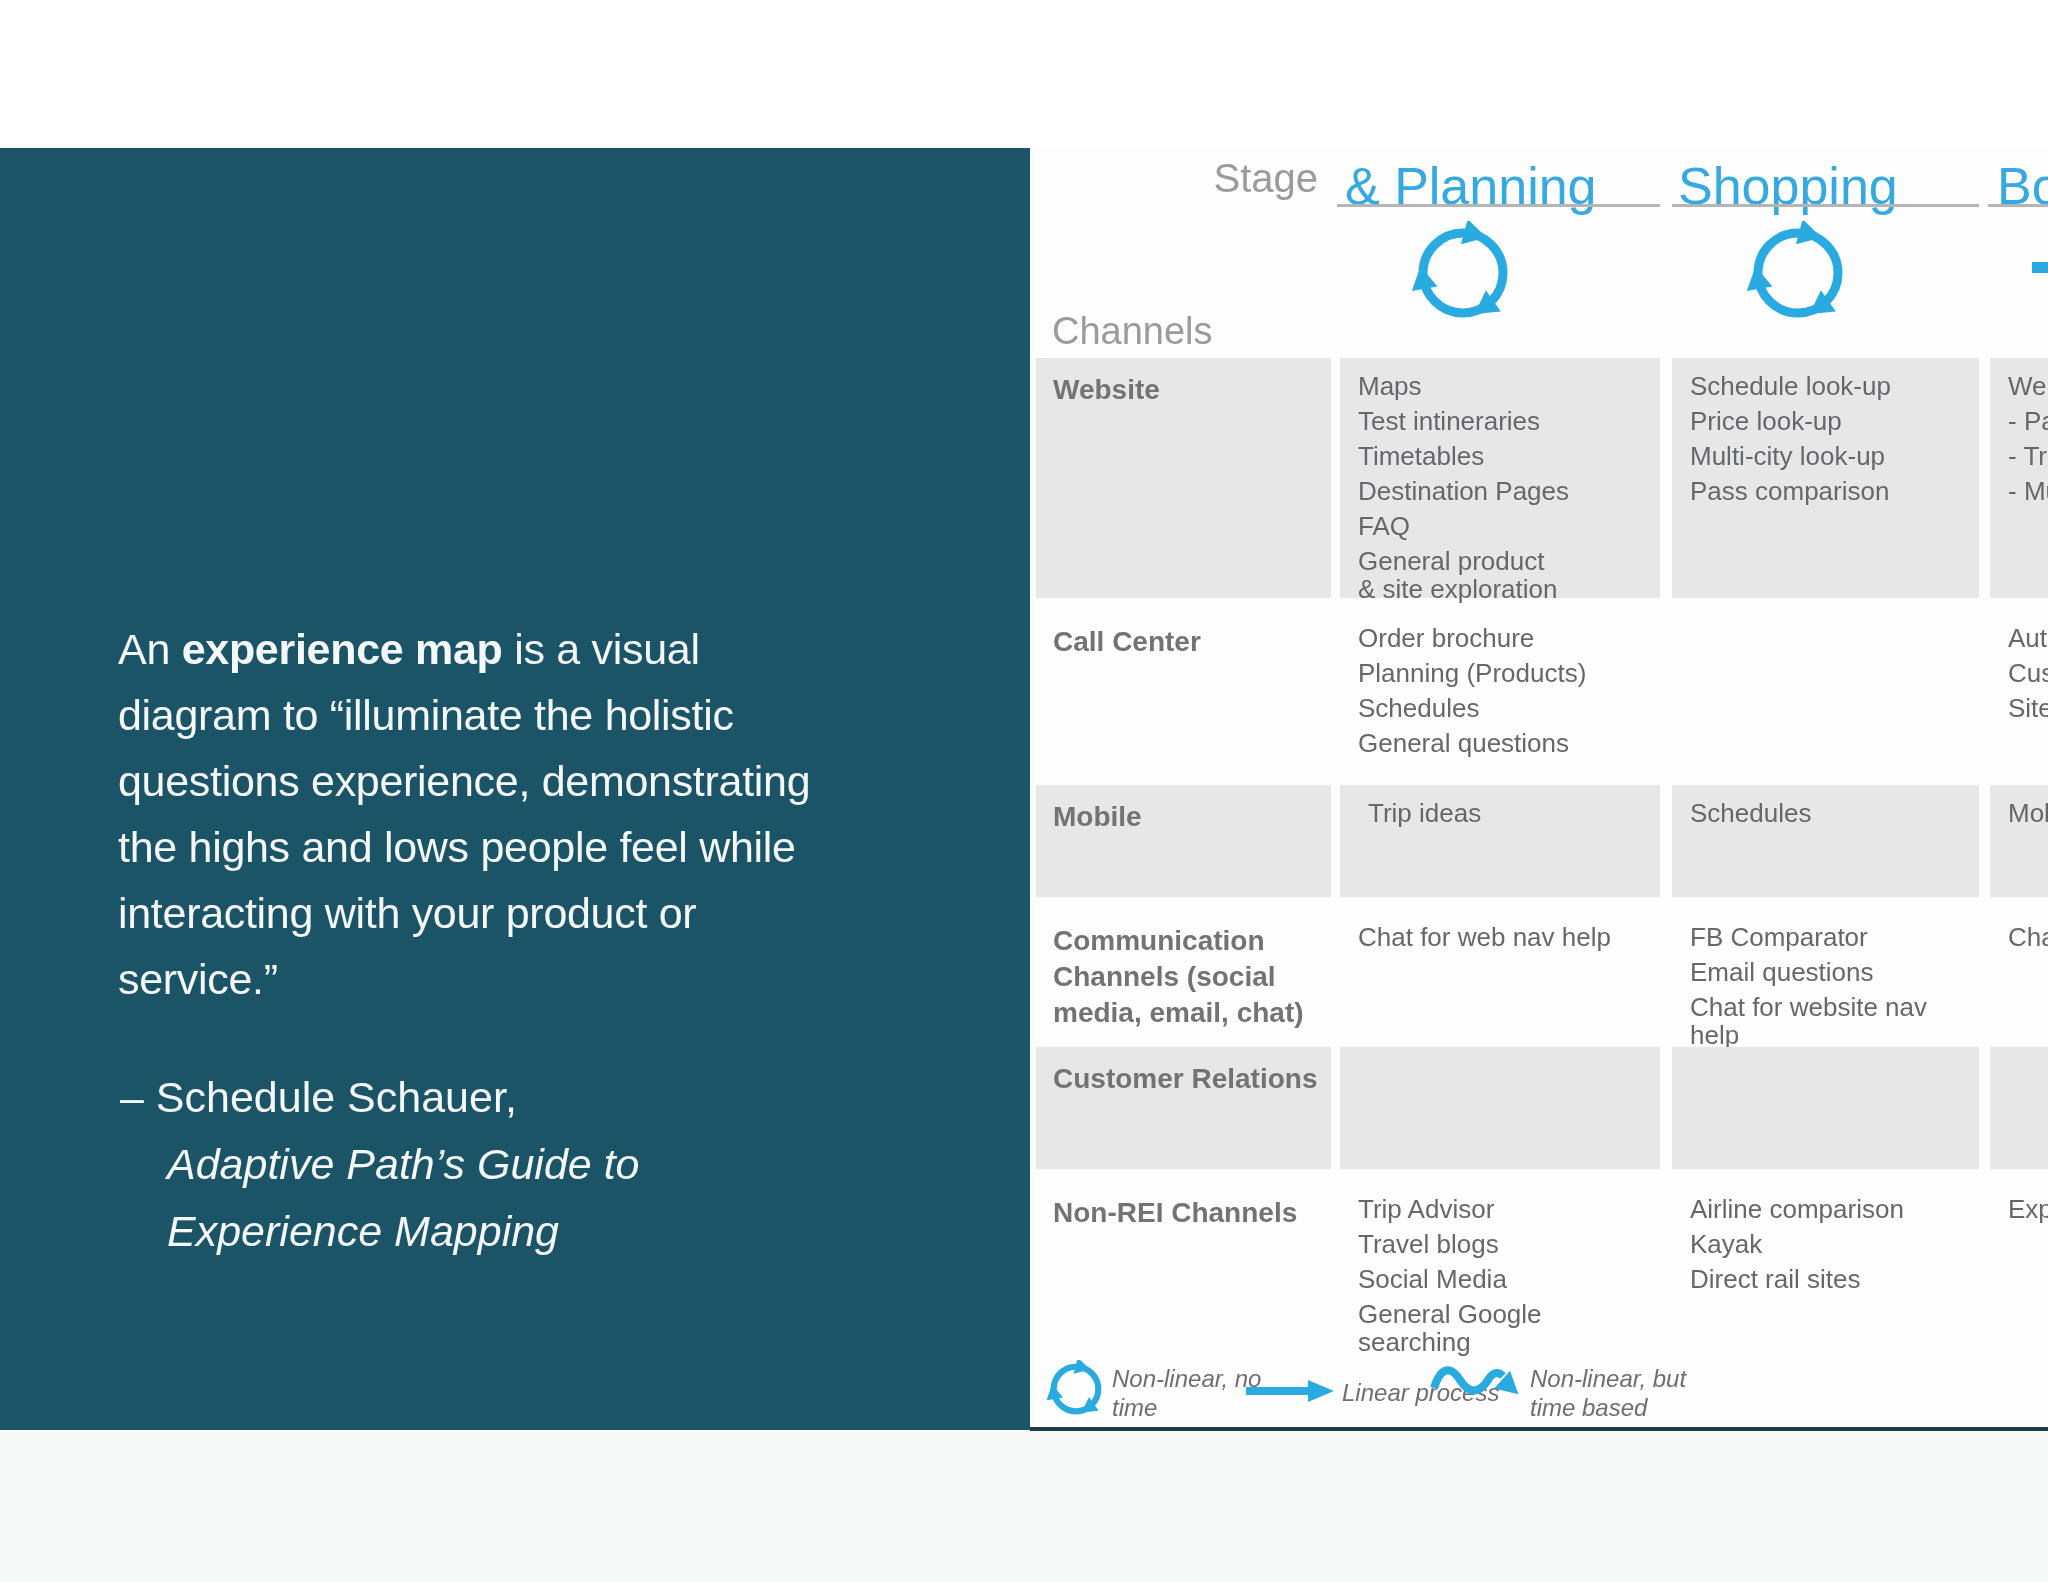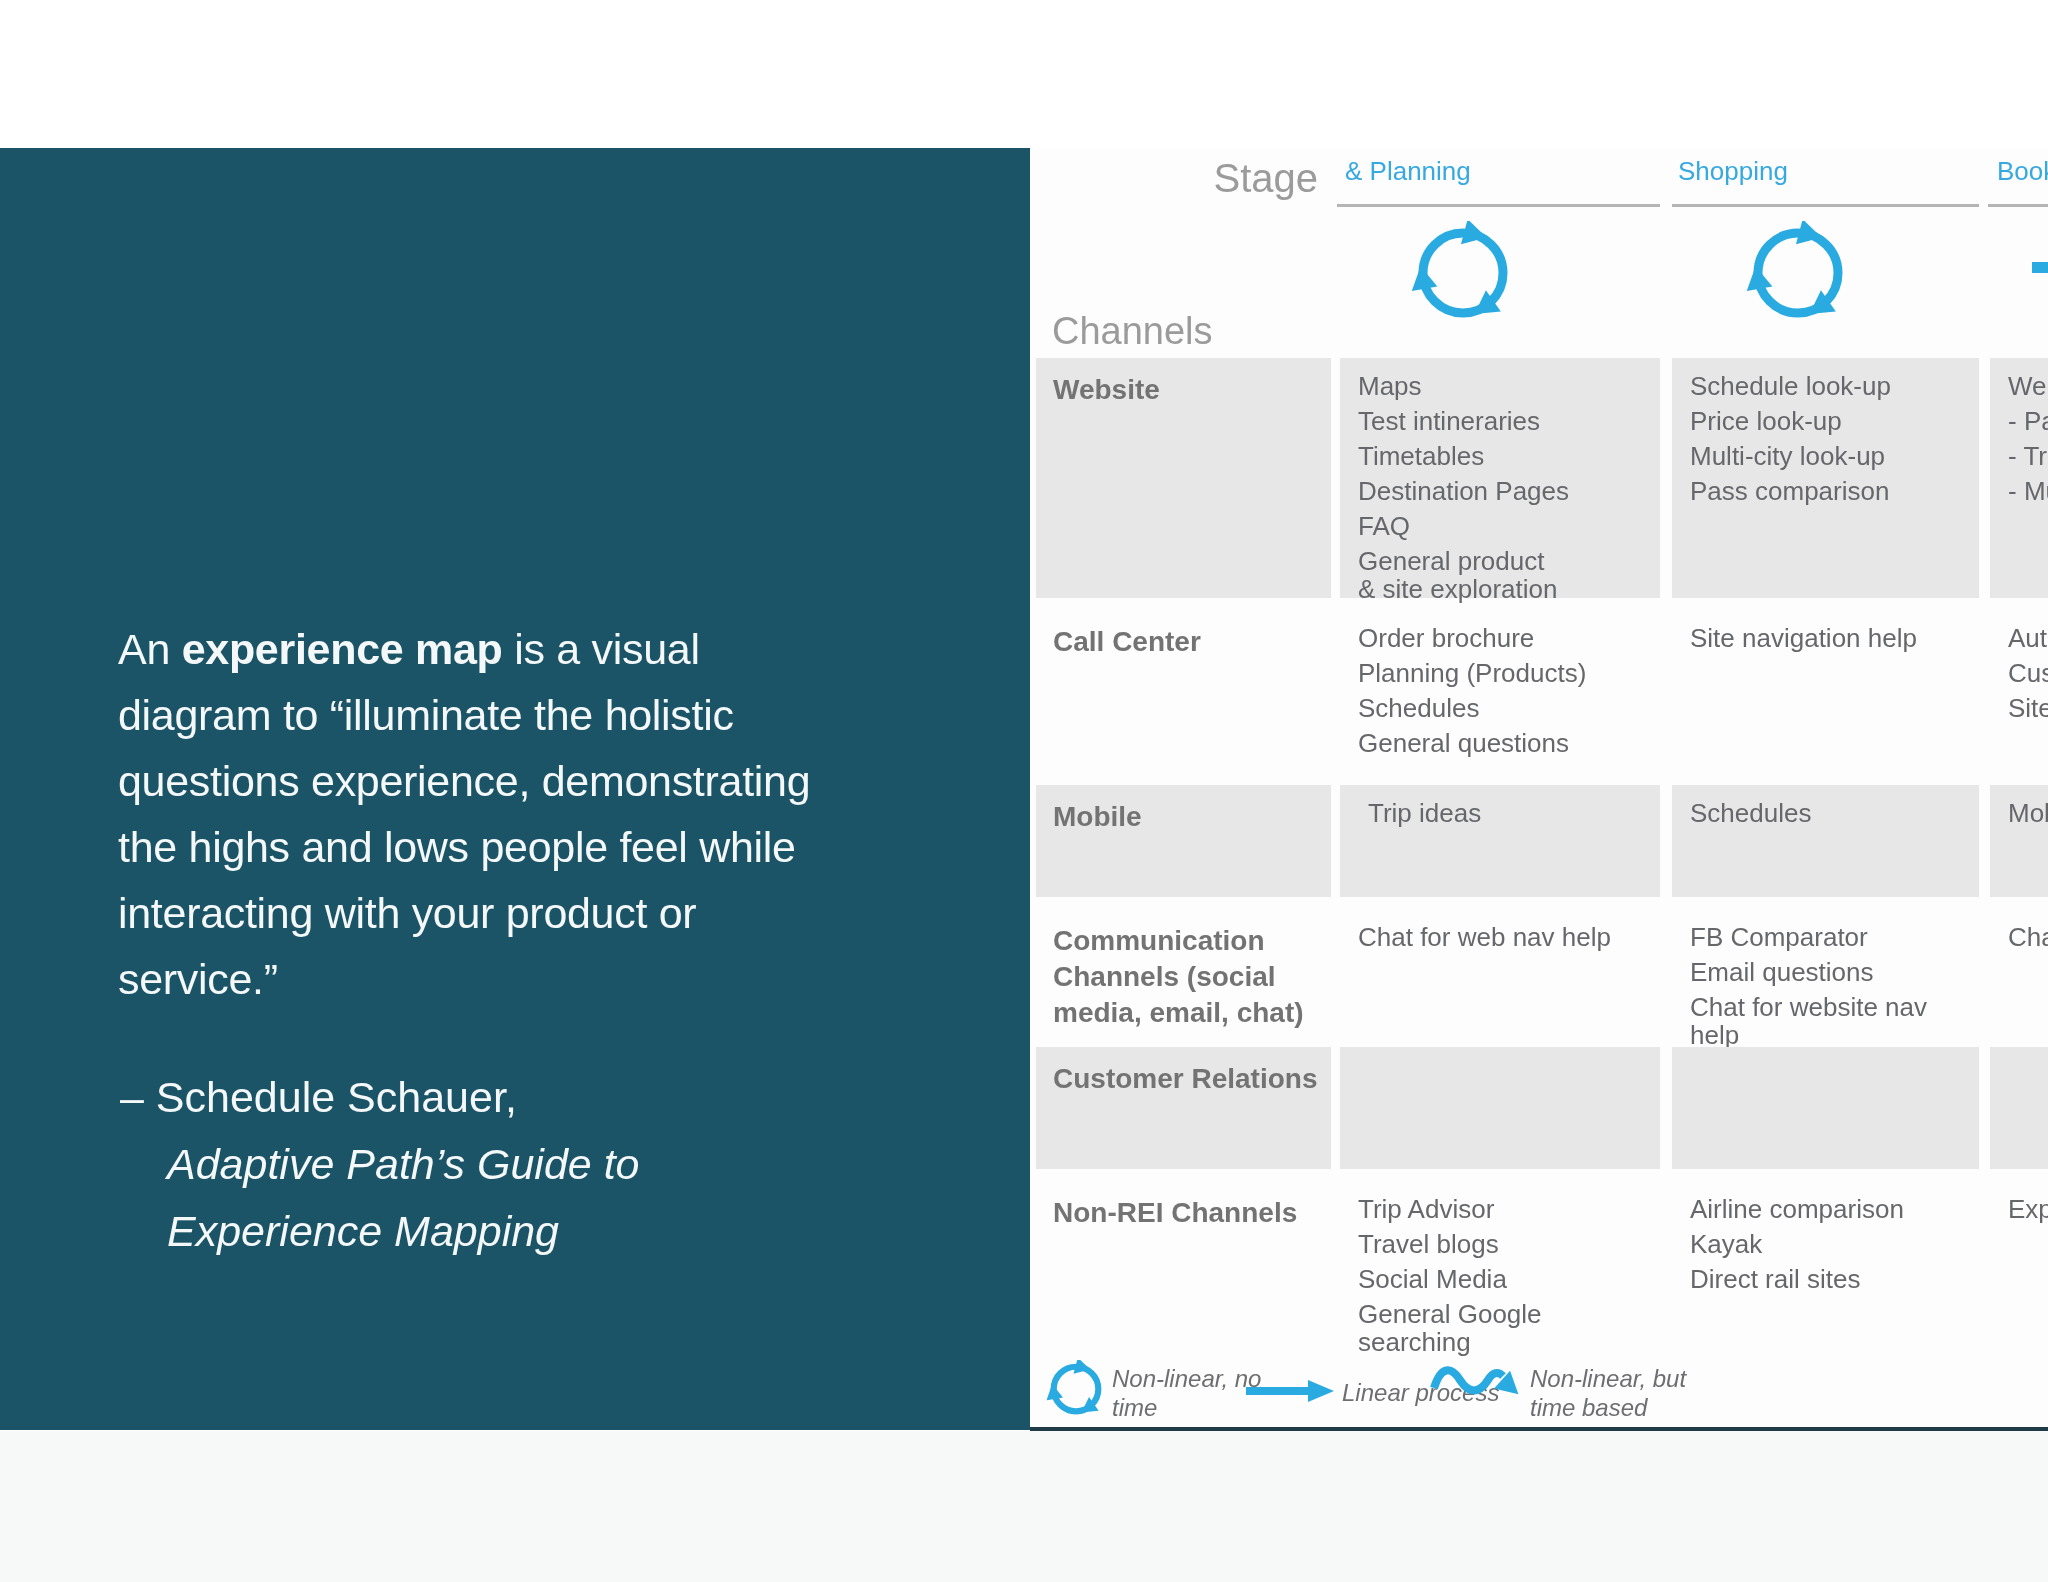--- a/index.html
+++ b/index.html
@@ -10,21 +10,21 @@
   #teal-panel{position:absolute;left:0;top:148px;width:1030px;height:1282px;background:#1c5467;}
   #quote{position:absolute;left:118px;top:468px;width:870px;color:#f4f8f9;
          font-size:43px;line-height:66px;letter-spacing:-0.3px;}
   #quote .bold{font-weight:bold;margin-top:44px;}
   #attribution{position:absolute;left:120px;top:916px;color:#f4f8f9;font-size:43px;line-height:67px;}
   #attribution .title-line{font-style:italic;padding-left:47px;}
 
   
   #map{position:absolute;left:1030px;top:148px;width:1018px;height:1282px;background:#fdfdfd;overflow:hidden;}
   .hdr-label{position:absolute;font-size:40px;color:#9b9b9b;}
-  .stage-name{position:absolute;top:8px;font-size:26px;color:#36a9e1;white-space:nowrap;}
+  .stage-name{position:absolute;top:8px;font-size:52px;color:#36a9e1;white-space:nowrap;}
   .stage-underline{position:absolute;top:56px;height:3px;background:#b5b5b5;}
   .cycle-svg{position:absolute;}
   #booking-bar{position:absolute;left:1002px;top:114px;width:60px;height:11px;background:#29abe2;}
 
   .map-row{position:absolute;left:6px;width:1012px;}
   .map-cell{position:absolute;top:0;height:100%;box-sizing:border-box;padding:14px 6px 0 18px;}
   .map-cell.shaded{background:#e7e7e8;}
   .row-label{font-weight:bold;font-size:28px;line-height:36px;color:#737373;white-space:pre-line;padding-left:17px;}
   .cell-item{font-size:26px;line-height:28px;color:#66676a;margin-bottom:7px;white-space:pre-line;}
 
@@ -126,23 +126,20 @@
           </div>
         </div>
         <div class="map-row" style="top: 462px; height: 163px;">
           <div class="map-cell row-label" style="left: 0px; width: 295px;">Call Center</div>
           <div class="map-cell" style="left: 304px; width: 320px;">
             <div class="cell-item">Order brochure</div>
             <div class="cell-item">Planning (Products)</div>
             <div class="cell-item">Schedules</div>
             <div class="cell-item">General questions</div>
           </div>
-          <div class="map-cell" style="left: 636px; width: 307px;">
-            <div class="cell-item">Site navigation help</div>
-          </div>
           <div class="map-cell" style="left: 954px; width: 200px;">
             <div class="cell-item">Auto</div>
             <div class="cell-item">Cust.</div>
             <div class="cell-item">Site r</div>
           </div>
         </div>
         <div class="map-row" style="top: 637px; height: 112px;">
           <div class="map-cell shaded row-label" style="left: 0px; width: 295px;">Mobile</div>
           <div class="map-cell shaded" style="left: 304px; width: 320px; padding-left: 28px;">
             <div class="cell-item">Trip ideas</div>

